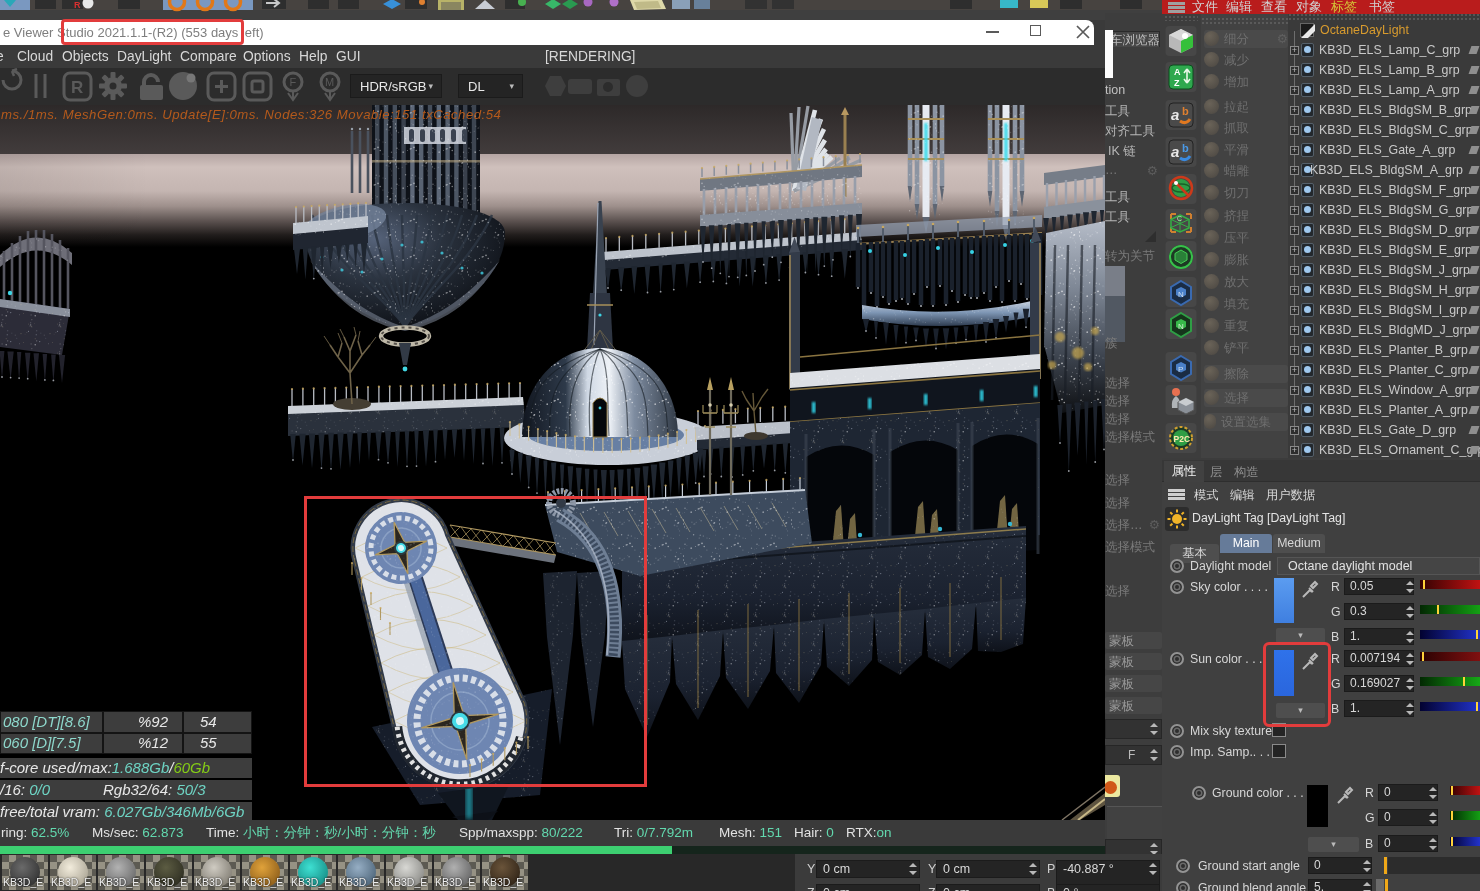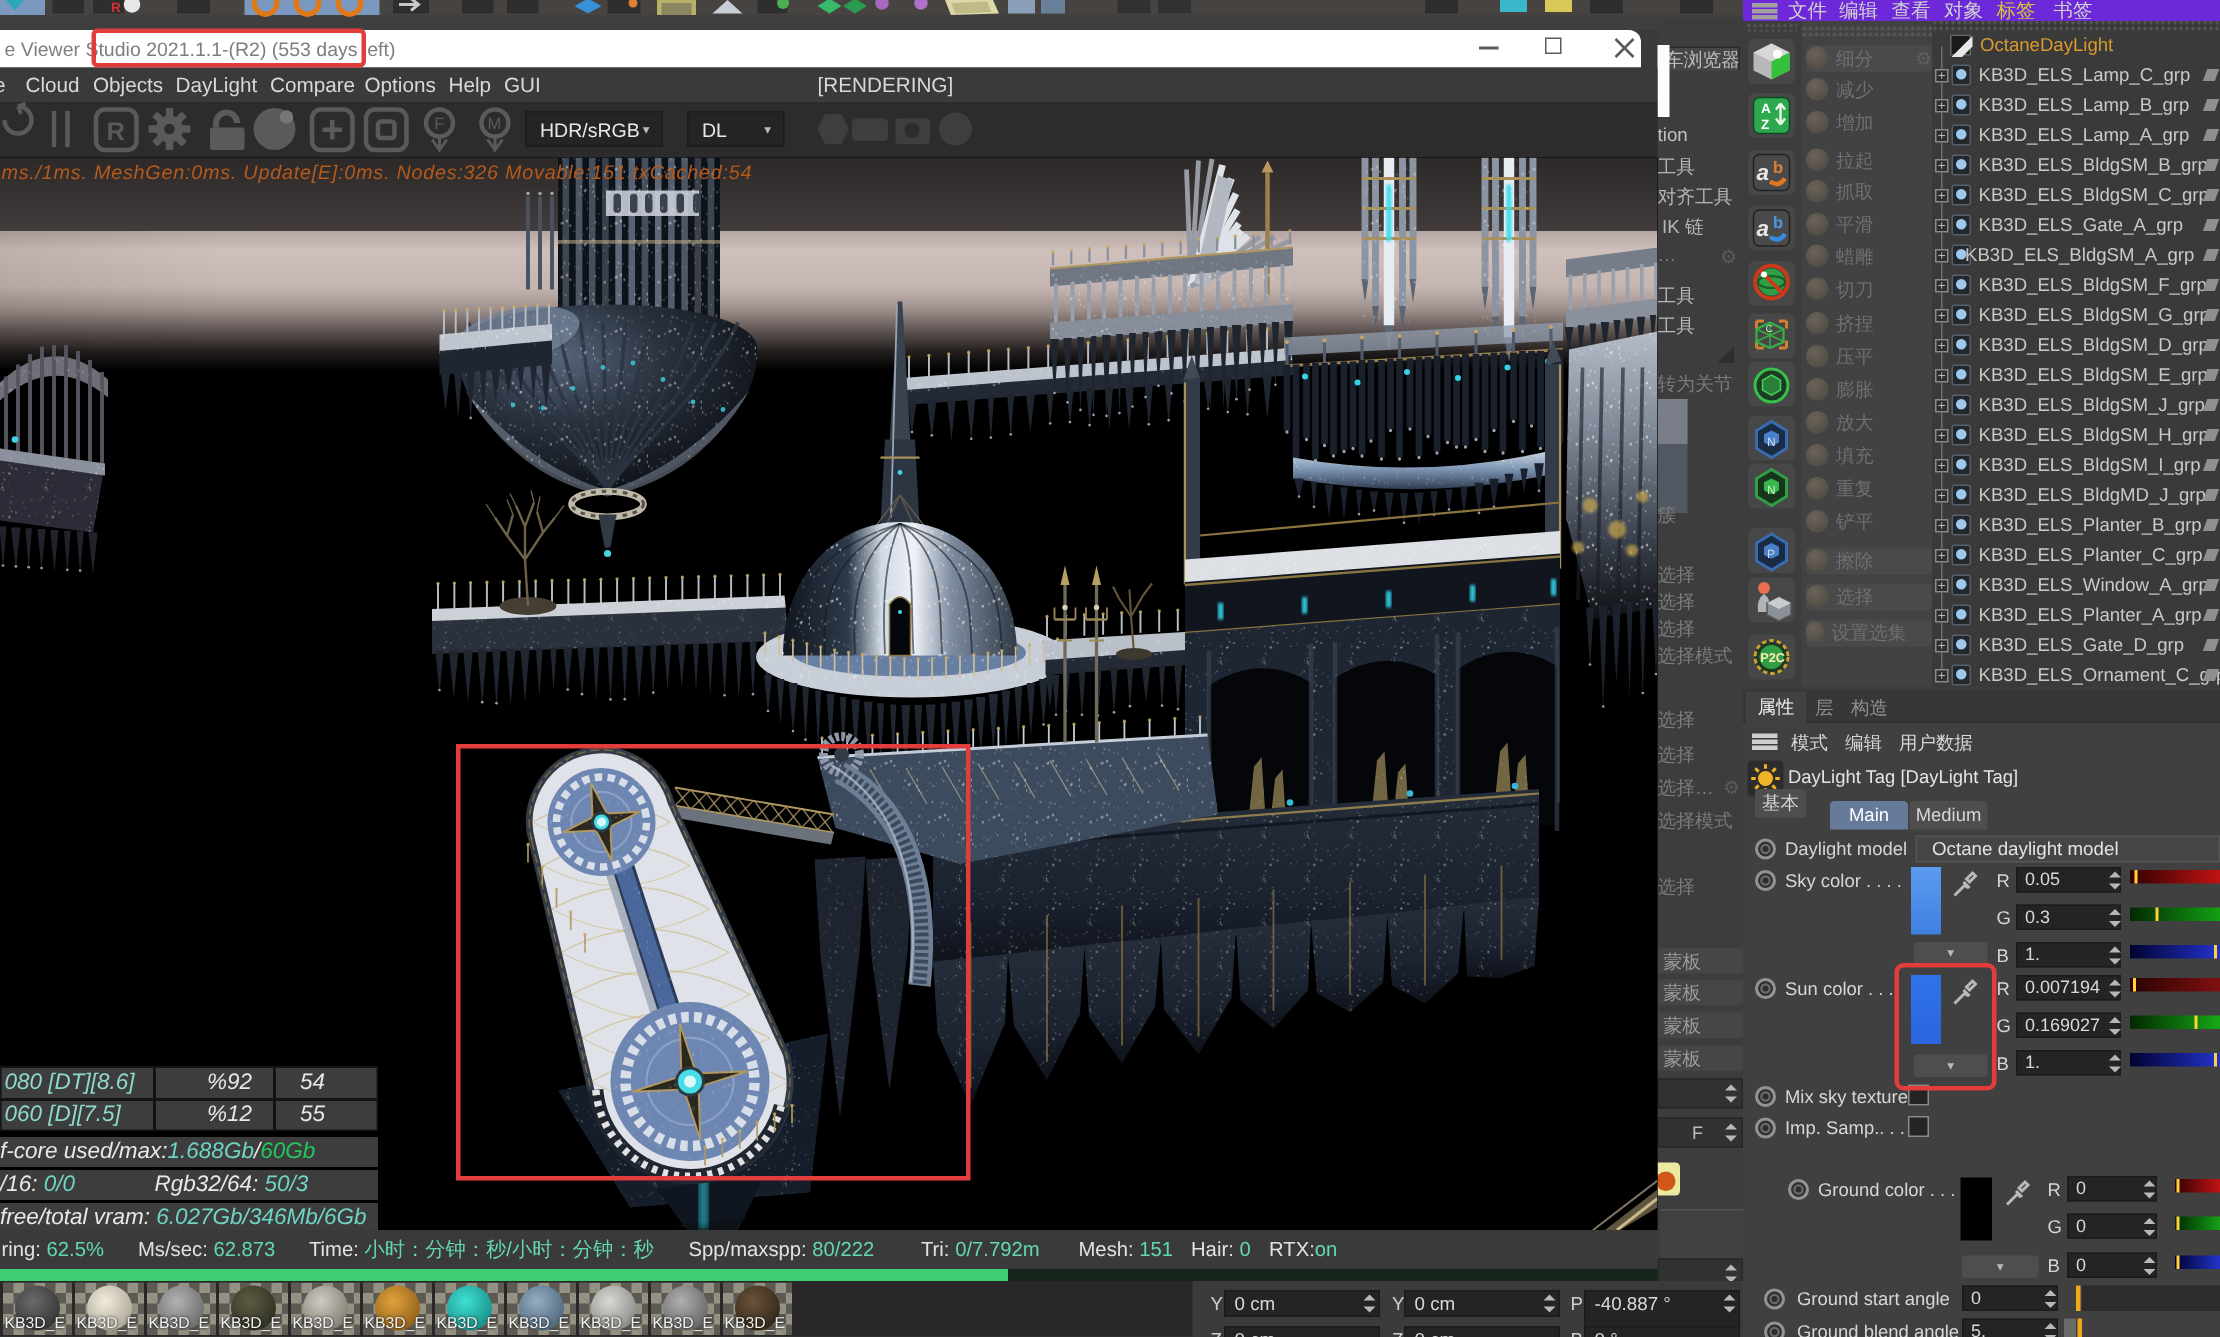--- a/index.html
+++ b/index.html
@@ -19,21 +19,21 @@
 #progressbar{position:absolute;left:0;top:0;width:672px;height:8px;background:#3dcf71;}
 #bgstrip{position:absolute;left:1105px;top:13px;width:57px;height:878px;background:#3d3d3d;z-index:1;}
 .bitem{position:absolute;left:0;width:57px;color:#b6b6b6;font-size:12.5px;white-space:nowrap;overflow:hidden;}
 .bgrey{color:#7a7a7a;}
 #iconcol{position:absolute;left:1162px;top:13px;width:39px;height:445px;background:#3d3d3d;z-index:1;}
 #toolcol{position:absolute;left:1201px;top:13px;width:87px;height:445px;background:#424242;z-index:1;}
 .trow{position:absolute;left:3px;width:82px;color:#6f6f6f;font-size:12.5px;white-space:nowrap;}
 .trow .ti{display:inline-block;width:15px;height:15px;border-radius:8px;background:radial-gradient(circle at 38% 32%,#6a6358,#4a4641);vertical-align:-3px;margin-right:5px;}
 #om{position:absolute;left:1288px;top:13px;width:192px;height:445px;background:#3a3a3a;z-index:1;}
 .orow{position:absolute;left:0;width:192px;height:20px;color:#c9c9c9;font-size:12.4px;line-height:20px;white-space:nowrap;}
-#rmenu{position:absolute;left:1162px;top:0;width:318px;height:14px;background:#6d28d9;color:#d0d0d0;font-size:13px;line-height:14px;z-index:2;}
+#rmenu{position:absolute;left:1162px;top:0;width:318px;height:14px;background:#b91c1c;color:#d0d0d0;font-size:13px;line-height:14px;z-index:2;}
 #attr{position:absolute;left:1162px;top:460px;width:318px;height:431px;background:#404040;z-index:3;color:#d6d6d6;font-size:12.3px;}
 #coords{position:absolute;left:795px;top:854px;width:367px;height:37px;background:#3b3b3b;z-index:2;color:#cfcfcf;font-size:12.5px;}
 #matrow{position:absolute;left:0;top:854px;width:795px;height:37px;background:#282828;z-index:2;}
 .mat{position:absolute;top:1px;width:46px;height:27px;overflow:hidden;}
 .mat .lbl{position:absolute;left:1px;top:21px;font-size:10.5px;color:#f0f0f0;text-shadow:0 0 2px #000;}
 .mat{height:35px;}
 .chk{position:absolute;left:0;top:0;width:46px;height:35px;background-image:linear-gradient(45deg,#969284 25%,transparent 25%,transparent 75%,#969284 75%),linear-gradient(45deg,#969284 25%,#5c5a52 25%,#5c5a52 75%,#969284 75%);background-size:14px 14px;background-position:0 0,7px 7px;}
 .sph{position:absolute;left:8px;top:2px;width:30px;height:30px;border-radius:16px;}
 .field{background:#242424;border:1px solid #1b1b1b;color:#d8d8d8;display:inline-block;}
 .red-annot{position:absolute;border:3px solid #e23c3c;z-index:10;}
@@ -416,21 +416,21 @@
         <line x1="10" y1="16.5" x2="10" y2="19.5"></line>
         <line x1="0.5" y1="10" x2="3.5" y2="10"></line>
         <line x1="16.5" y1="10" x2="19.5" y2="10"></line>
         <line x1="3.2" y1="3.2" x2="5.4" y2="5.4"></line>
         <line x1="14.6" y1="14.6" x2="16.8" y2="16.8"></line>
         <line x1="3.2" y1="16.8" x2="5.4" y2="14.6"></line>
         <line x1="14.6" y1="5.4" x2="16.8" y2="3.2"></line>
       </g>
     </svg>
   <div class="abs" style="left:30px;top:51px;color:#e4e4e4">DayLight Tag [DayLight Tag]</div>
-  <div class="abs" style="left:8px;top:66px;width:34px;height:19px;background:#4e4e4e;border-radius:3px 3px 0 0;text-align:center;line-height:19px">基本</div>
+  <div class="abs" style="left:8px;top:84px;width:49px;height:19px;background:#4e4e4e;border-radius:3px 3px 0 0;text-align:center;line-height:19px">基本</div>
   <div class="abs" style="left:58px;top:74px;width:52px;height:19px;background:#667b99;border-radius:3px 3px 0 0;text-align:center;line-height:19px;color:#fff">Main</div>
   <div class="abs" style="left:111px;top:74px;width:52px;height:19px;background:#4e4e4e;border-radius:3px 3px 0 0;text-align:center;line-height:19px">Medium</div>
   <div class="circ" style="left:8px;top:99px"></div>
   <div class="abs" style="left:28px;top:99px">Daylight model</div>
   <div class="abs" style="left:115px;top:97px;width:203px;height:18px;padding:1px 0 0 10px;font-size:12.5px;background:#454545;border:1px solid #555;color:#e2e2e2">Octane daylight model</div>
   <div class="circ" style="left:8px;top:120px"></div>
   <div class="abs" style="left:28px;top:120px">Sky color . . . .</div>
   <div class="abs" style="left:112px;top:118px;width:20px;height:45px;background:linear-gradient(#5b9cf0,#3f7fe0)"></div>
   <svg class="abs" style="left:138px;top:120px" width="20" height="20">
       <path d="M3 17 l7-7 M10 10 l2 2 M11 6 l4-4 2 2 -4 4 z M9 8 l4 4" stroke="#b9b9b9" stroke-width="2" fill="none"></path>
@@ -1841,21 +1841,21 @@
     <div style="position:absolute;left:0;top:0;width:252px;height:43px;background:#3d3d3d;border:1.5px solid #141414"></div>
     <div class="abs" style="left:0;top:21px;width:252px;height:1.5px;background:#141414"></div>
     <div class="abs" style="left:102px;top:0;width:1.5px;height:43px;background:#141414"></div>
     <div class="abs" style="left:182px;top:0;width:1.5px;height:43px;background:#141414"></div>
     <div class="abs" style="left:3px;top:2px;color:#8ed8cc">080 [DT][8.6]</div>
     <div class="abs" style="left:138px;top:2px">%92</div>
     <div class="abs" style="left:200px;top:2px">54</div>
     <div class="abs" style="left:3px;top:23px;color:#8ed8cc">060 [D][7.5]</div>
     <div class="abs" style="left:138px;top:23px">%12</div>
     <div class="abs" style="left:200px;top:23px">55</div>
-    <div class="abs" style="left:0;top:47px;width:252px;height:20px;background:#3d3d3d;padding-top:1px">f-core used/max:<span style="color:#6ed4c4">1.688Gb</span>/<span style="color:#22c55e">60Gb</span></div>
+    <div class="abs" style="left:0;top:47px;width:252px;height:20px;background:#3d3d3d;padding-top:1px">f-core used/max:<span style="color:#6ed4c4">1.688Gb</span>/<span style="color:#84cc16">60Gb</span></div>
     <div class="abs" style="left:0;top:69px;width:252px;height:20px;background:#3d3d3d;padding-top:1px">/16: <span style="color:#6ed4c4">0/0</span><span style="position:absolute;left:103px">Rgb32/64: <span style="color:#6ed4c4">50/3</span></span></div>
     <div class="abs" style="left:0;top:91px;width:252px;height:21px;background:#3d3d3d;padding-top:1px">free/total vram: <span style="color:#6ed4c4">6.027Gb/346Mb/6Gb</span></div>
   </div>
   <div class="red-annot" style="left:304px;top:391px;width:343px;height:291px"></div>
 </div>
   <div id="statusbar">
     <span class="abs" style="left:1px">ring: <b>62.5%</b></span>
     <span class="abs" style="left:92px">Ms/sec: <b>62.873</b></span>
     <span class="abs" style="left:206px">Time: <b>小时：分钟：秒/小时：分钟：秒</b></span>
     <span class="abs" style="left:459px">Spp/maxspp: <b>80/222</b></span>

